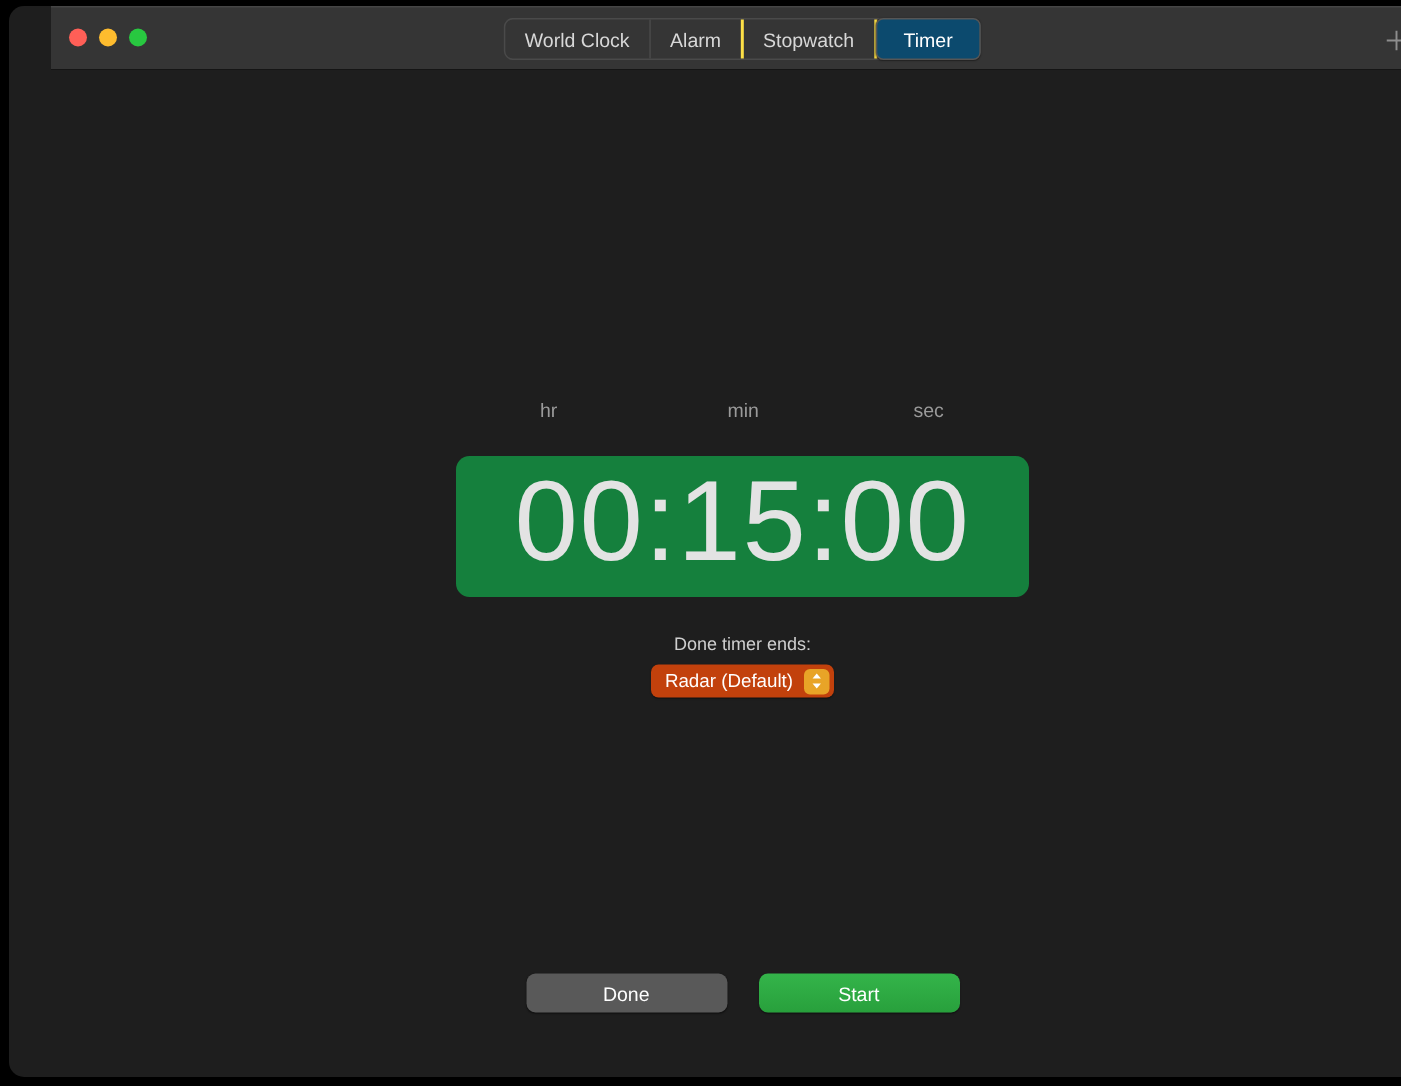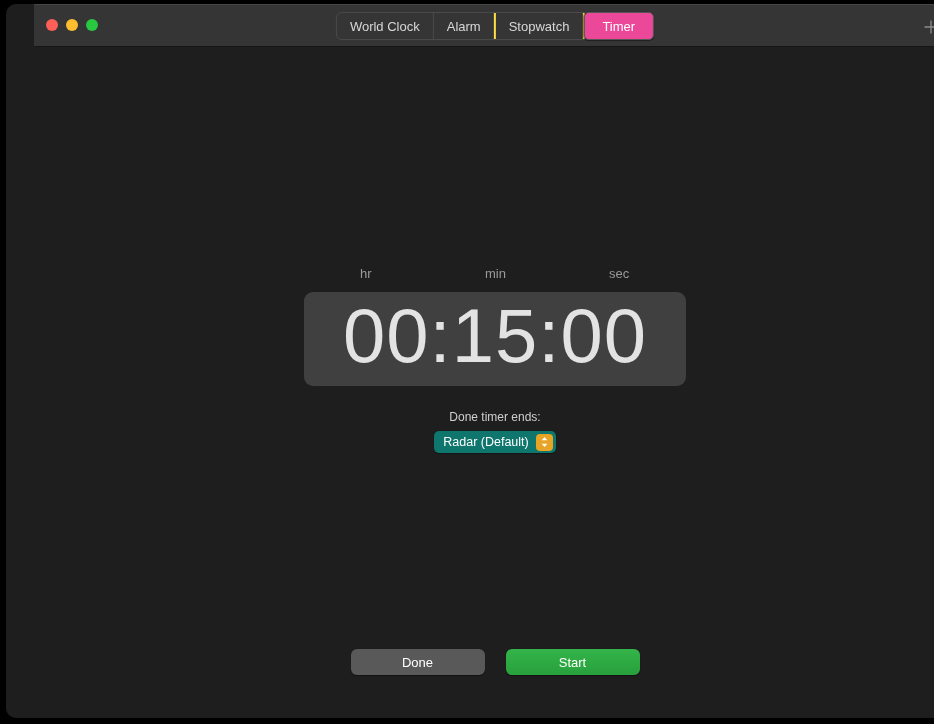--- a/index.html
+++ b/index.html
@@ -73,21 +73,21 @@
     padding: 0 13px;
     font-size: 13px;
     color: #d8d8d8;
     border-right: 2px solid #fde047;
     box-sizing: border-box;
     white-space: nowrap;
     cursor: default;
   }
   .tab:last-child { border-right: none; }
   .tab.selected {
-    background: #ec4899;
+    background: #0c4a6e;
     color: #ffffff;
     border-radius: 5px;
     border-right: none;
     margin: -1px;
     padding: 0 18px;
     border: 1px solid #565656;
     box-shadow: 0 0.5px 1px rgba(0,0,0,0.4);
   }
   .tab.before-selected { border-right: 1px solid #4a4a4a; }
 
@@ -127,24 +127,24 @@
     font-size: 13px;
     color: #9a9a9a;
     top: 0;
     text-align: center;
   }
   .unit-hr  { left: 56px; }
   .unit-min { left: 181px; }
   .unit-sec { left: 305px; }
 
   #display-panel {
-    margin-top: 4px;
+    margin-top: 16px;
     width: 382px;
     height: 94px;
-    background: #404040;
+    background: #15803d;
     border-radius: 9px;
     display: flex;
     align-items: center;
     justify-content: center;
   }
   #display-digits {
     font-size: 76px;
     line-height: 1;
     color: #e3e3e3;
     letter-spacing: 1px;
@@ -158,21 +158,21 @@
     margin-top: 24px;
     font-size: 12px;
     color: #cfcfcf;
   }
 
   #sound-select {
     margin-top: 7px;
     height: 22px;
     display: inline-flex;
     align-items: center;
-    background: #0f766e;
+    background: #c2410c;
     border-radius: 5px;
     padding: 0 3px 0 9px;
     cursor: default;
     box-shadow: 0 0.5px 1px rgba(0,0,0,0.35);
   }
   #sound-select-label {
     font-size: 12.5px;
     color: #ffffff;
     margin-right: 7px;
     white-space: nowrap;

